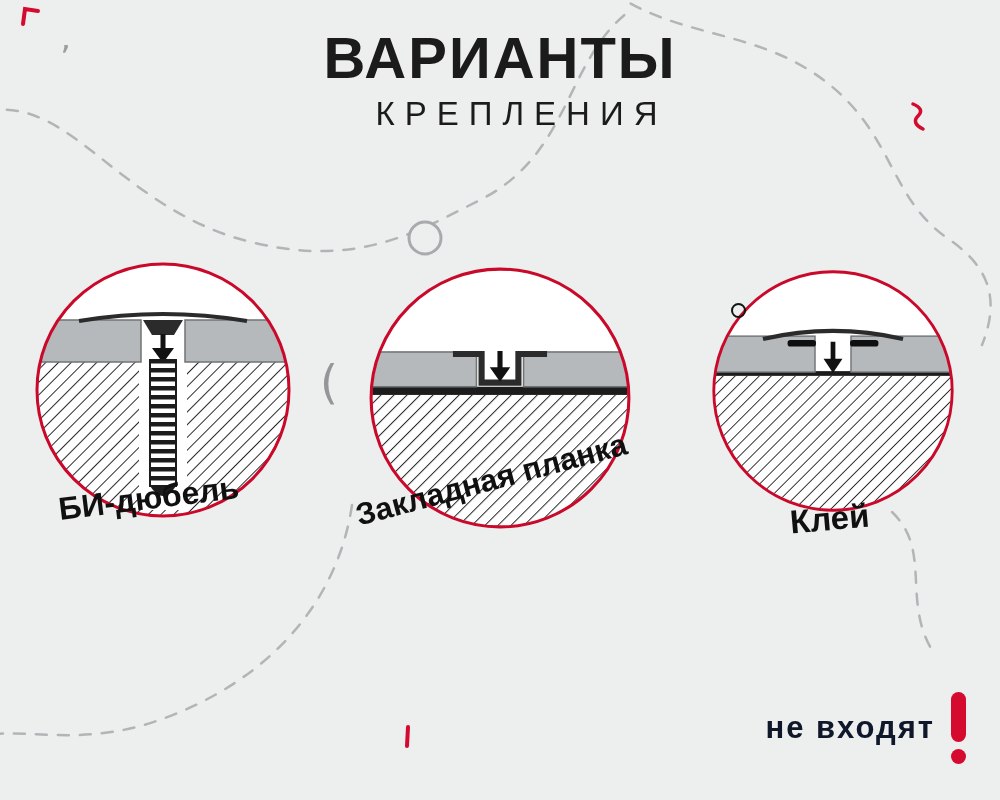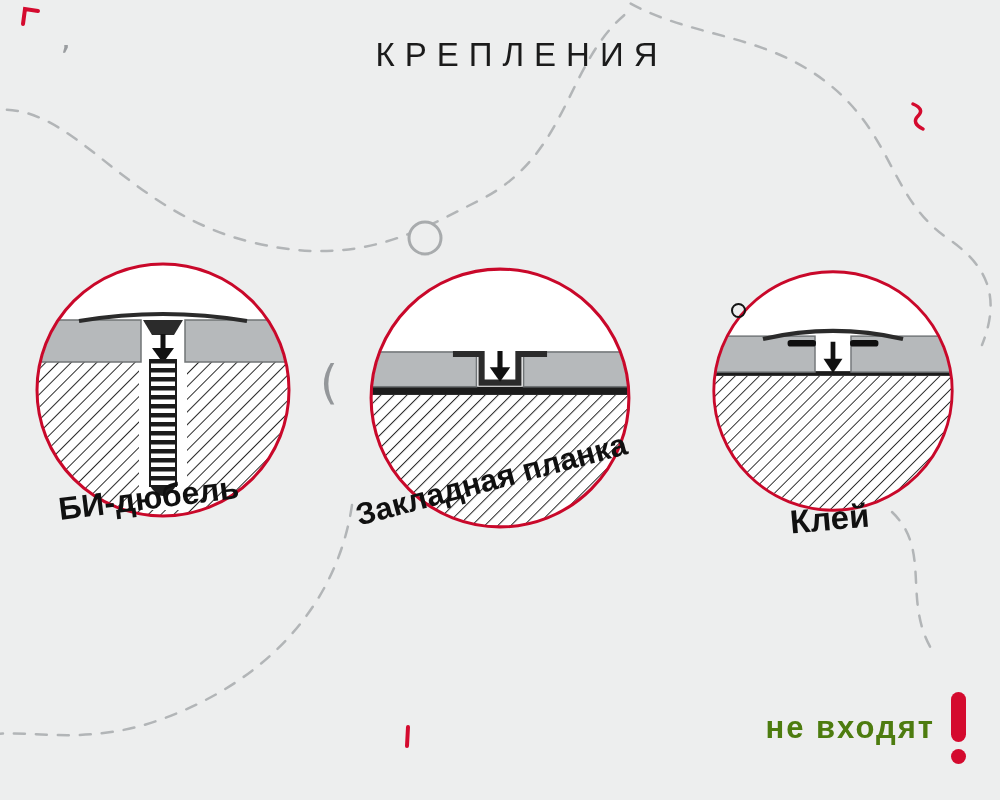--- a/index.html
+++ b/index.html
@@ -24,21 +24,21 @@
   }
   #label-1{left:58px;top:480px;font-size:32px;transform:rotate(-7deg);}
   #label-2{left:352px;top:462px;font-size:31px;transform:rotate(-15deg);}
   #label-3{left:790px;top:500px;font-size:33px;transform:rotate(-5deg);}
   
   .ring{position:absolute;left:731px;top:303px;width:11px;height:11px;border:2.5px solid #141414;
         border-radius:50%;z-index:3;}
   
   .note{position:absolute;right:34px;bottom:36px;display:flex;align-items:center;gap:16px;z-index:2;}
   .note-text{text-align:center;font-size:31px;font-weight:700;letter-spacing:2px;
-             color:#4d7c0f;line-height:1.2;}
+             color:#0f172a;line-height:1.2;}
   .excl{display:flex;flex-direction:column;align-items:center;}
   .excl-bar{width:15px;height:50px;background:#d40a2e;border-radius:8px;}
   .excl-dot{width:15px;height:15px;background:#d40a2e;border-radius:50%;margin-top:7px;}
 </style>
 </head>
 <body>
 
 <div class="page">
 
   <svg class="decor" viewBox="0 0 1000 800">
@@ -50,20 +50,21 @@
     </g>
     <circle cx="425" cy="238" r="16" fill="#edeeee" stroke="#a8abad" stroke-width="3"></circle>
     <text x="320" y="398" font-size="46" fill="#94979a" font-family="DejaVu Sans">(</text>
     <text x="60" y="70" font-size="34" fill="#9a9da0" font-family="DejaVu Sans">’</text>
     <path d="M38,11 L25,9 L23,24" stroke="#d40a2e" stroke-width="4" fill="none" stroke-linecap="round"></path>
     <path d="M913,104 q12,5 5,12 q-7,7 5,13" stroke="#d40a2e" stroke-width="3.5" fill="none" stroke-linecap="round"></path>
     <line x1="408" y1="727" x2="407" y2="746" stroke="#d40a2e" stroke-width="4" stroke-linecap="round"></line>
   </svg>
 
   <div class="header">
+    <div class="title-main">ВАРИАНТЫ</div>
     <div class="title-sub">КРЕПЛЕНИЯ</div>
   </div>
 
   <div class="option" id="option-1">
     <svg viewBox="0 0 260 260">
       <defs>
         <clipPath id="clip1">
             <circle cx="130" cy="130" r="125"></circle>
           </clipPath>
         <pattern id="hatch1" width="9" height="9" patternUnits="userSpaceOnUse" patternTransform="rotate(45)">

